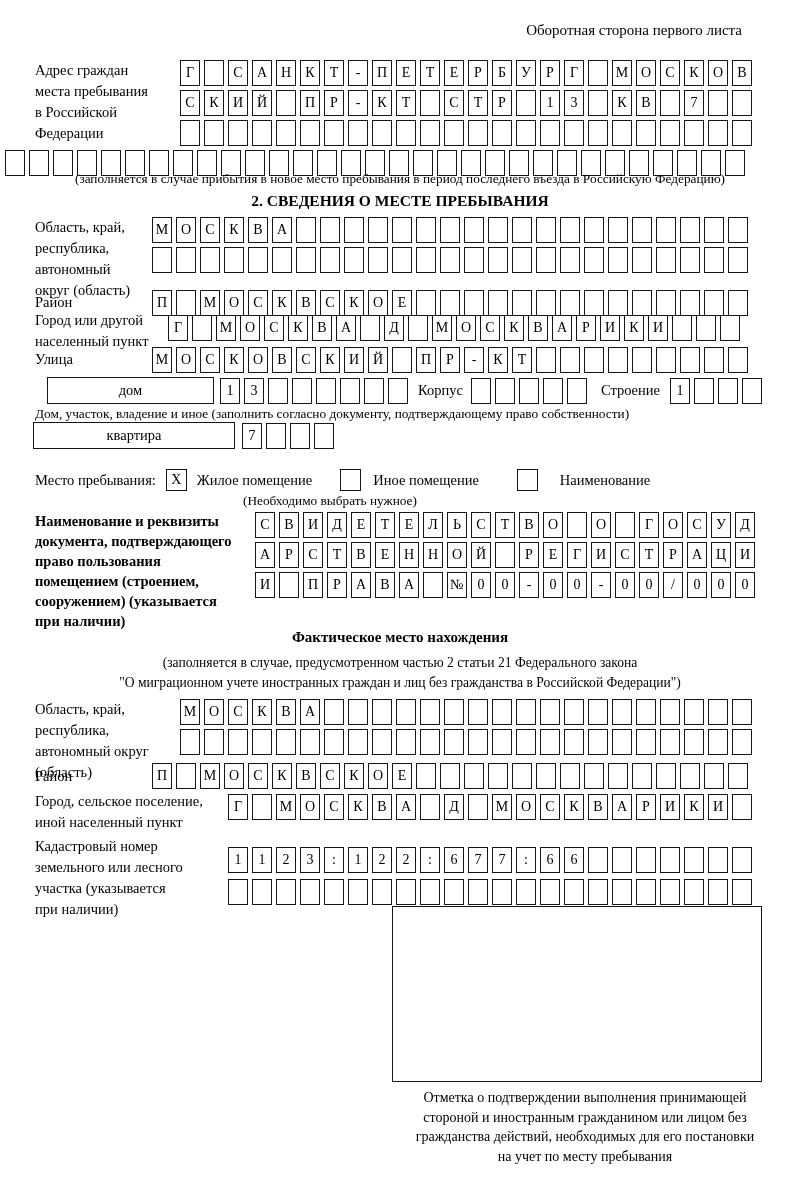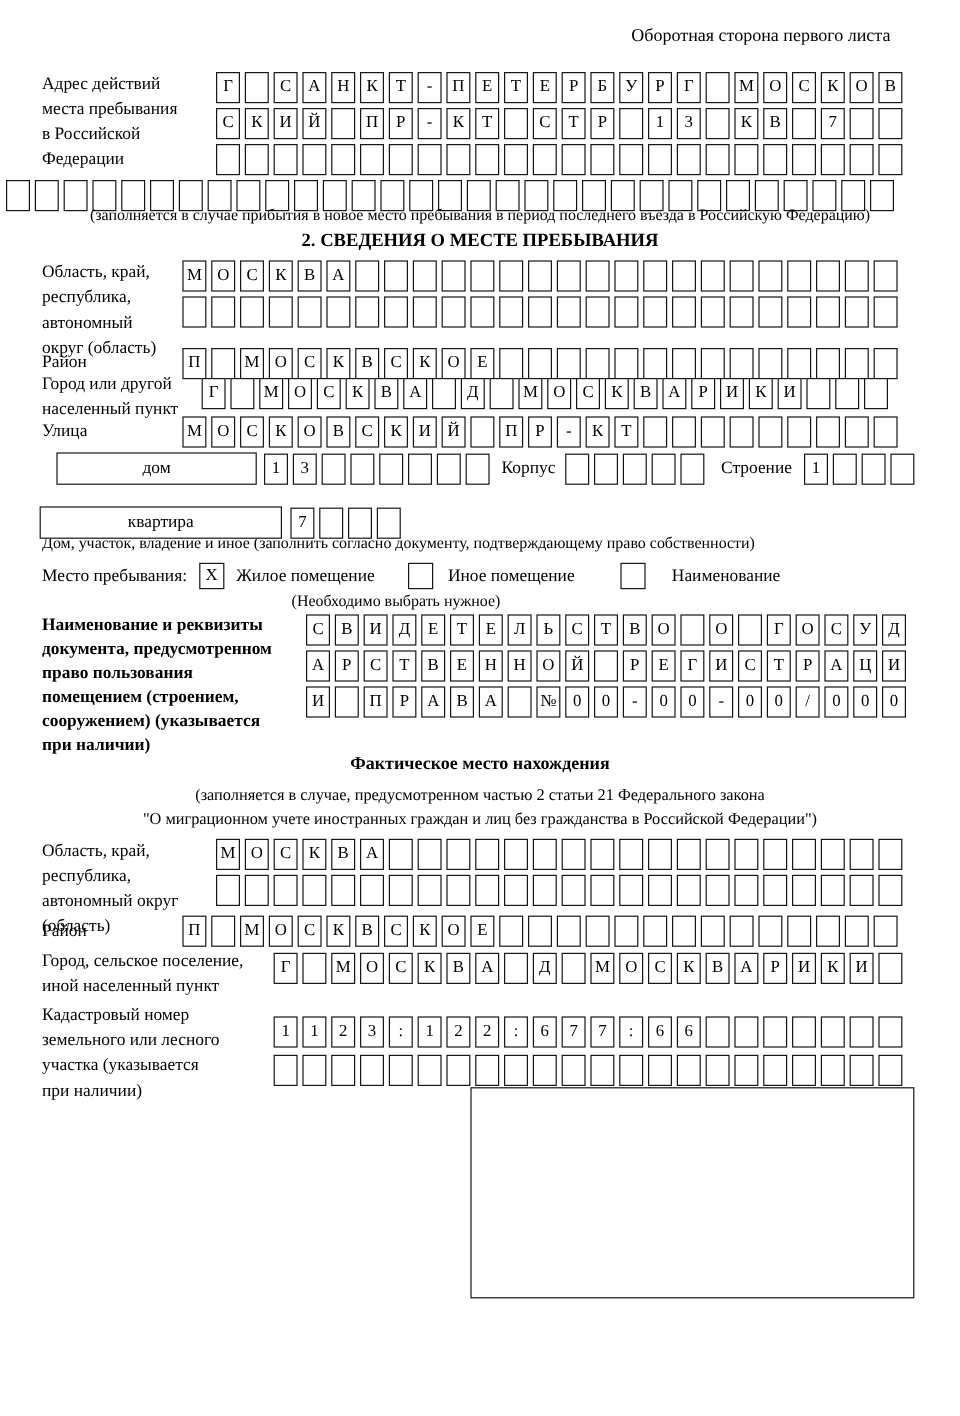--- a/index.html
+++ b/index.html
@@ -49,21 +49,21 @@
   .stamp-caption { font-size: 14px; line-height: 19.5px; text-align: center; }
 </style>
 </head>
 <body>
 
 <div class="page">
 
   <div class="abs note" style="top:22px; right:58px;">Оборотная сторона первого листа</div>
 
   <div class="abs label" style="left:35px; top:60px;">
-      <div>Адрес действий</div>
+      <div>Адрес граждан</div>
       <div>места пребывания</div>
       <div>в Российской</div>
       <div>Федерации</div>
     </div>
   <div class="abs cellrow" style="left:180px; top:60px;">
       <span class="cell">Г</span>
       <span class="cell"></span>
       <span class="cell">С</span>
       <span class="cell">А</span>
       <span class="cell">Н</span>
@@ -347,21 +347,21 @@
         <span class="cell"></span>
       </div>
     <span class="inline-label" style="margin:0 10px 0 14px;">Строение</span>
     <div class="cellrow">
         <span class="cell">1</span>
         <span class="cell"></span>
         <span class="cell"></span>
         <span class="cell"></span>
       </div>
   </div>
-  <div class="abs caption" style="left:35px; top:406px;margin-top:39px;">Дом, участок, владение и иное (заполнить согласно документу, подтверждающему право собственности)</div>
+  <div class="abs caption" style="left:35px; top:406px;">Дом, участок, владение и иное (заполнить согласно документу, подтверждающему право собственности)</div>
 
   <div class="abs inline-row" style="left:33px; top:422px;">
     <div class="widebox" style="width:202px; margin-right:7px;">квартира</div>
     <div class="cellrow">
         <span class="cell">7</span>
         <span class="cell"></span>
         <span class="cell"></span>
         <span class="cell"></span>
       </div>
   </div>
@@ -372,21 +372,21 @@
     <span class="inline-label" style="margin:0 28px 0 10px;">Жилое помещение</span>
     <span class="checkbox"></span>
     <span class="inline-label" style="margin:0 38px 0 12px;">Иное помещение</span>
     <span class="checkbox"></span>
     <span class="inline-label" style="margin-left:22px;">Наименование</span>
   </div>
   <div class="abs caption" style="left:243px; top:493px;">(Необходимо выбрать нужное)</div>
 
   <div class="abs label-tight" style="left:35px; top:511px;">
       <div>Наименование и реквизиты</div>
-      <div>документа, предусмотренном</div>
+      <div>документа, подтверждающего</div>
       <div>право пользования</div>
       <div>помещением (строением,</div>
       <div>сооружением) (указывается</div>
       <div>при наличии)</div>
     </div>
   <div class="abs cellrow" style="left:255px; top:512px;">
       <span class="cell">С</span>
       <span class="cell">В</span>
       <span class="cell">И</span>
       <span class="cell">Д</span>
@@ -625,14 +625,20 @@
       <span class="cell"></span>
       <span class="cell"></span>
       <span class="cell"></span>
       <span class="cell"></span>
       <span class="cell"></span>
       <span class="cell"></span>
       <span class="cell"></span>
     </div>
 
   <div class="abs stampbox" style="left:392px; top:906px; width:370px; height:176px;"></div>
+  <div class="abs stamp-caption" style="left:380px; top:1088px; width:410px;">
+      <div>Отметка о подтверждении выполнения принимающей</div>
+      <div>стороной и иностранным гражданином или лицом без</div>
+      <div>гражданства действий, необходимых для его постановки</div>
+      <div>на учет по месту пребывания</div>
+    </div>
 
 </div>
 
 </body></html>

